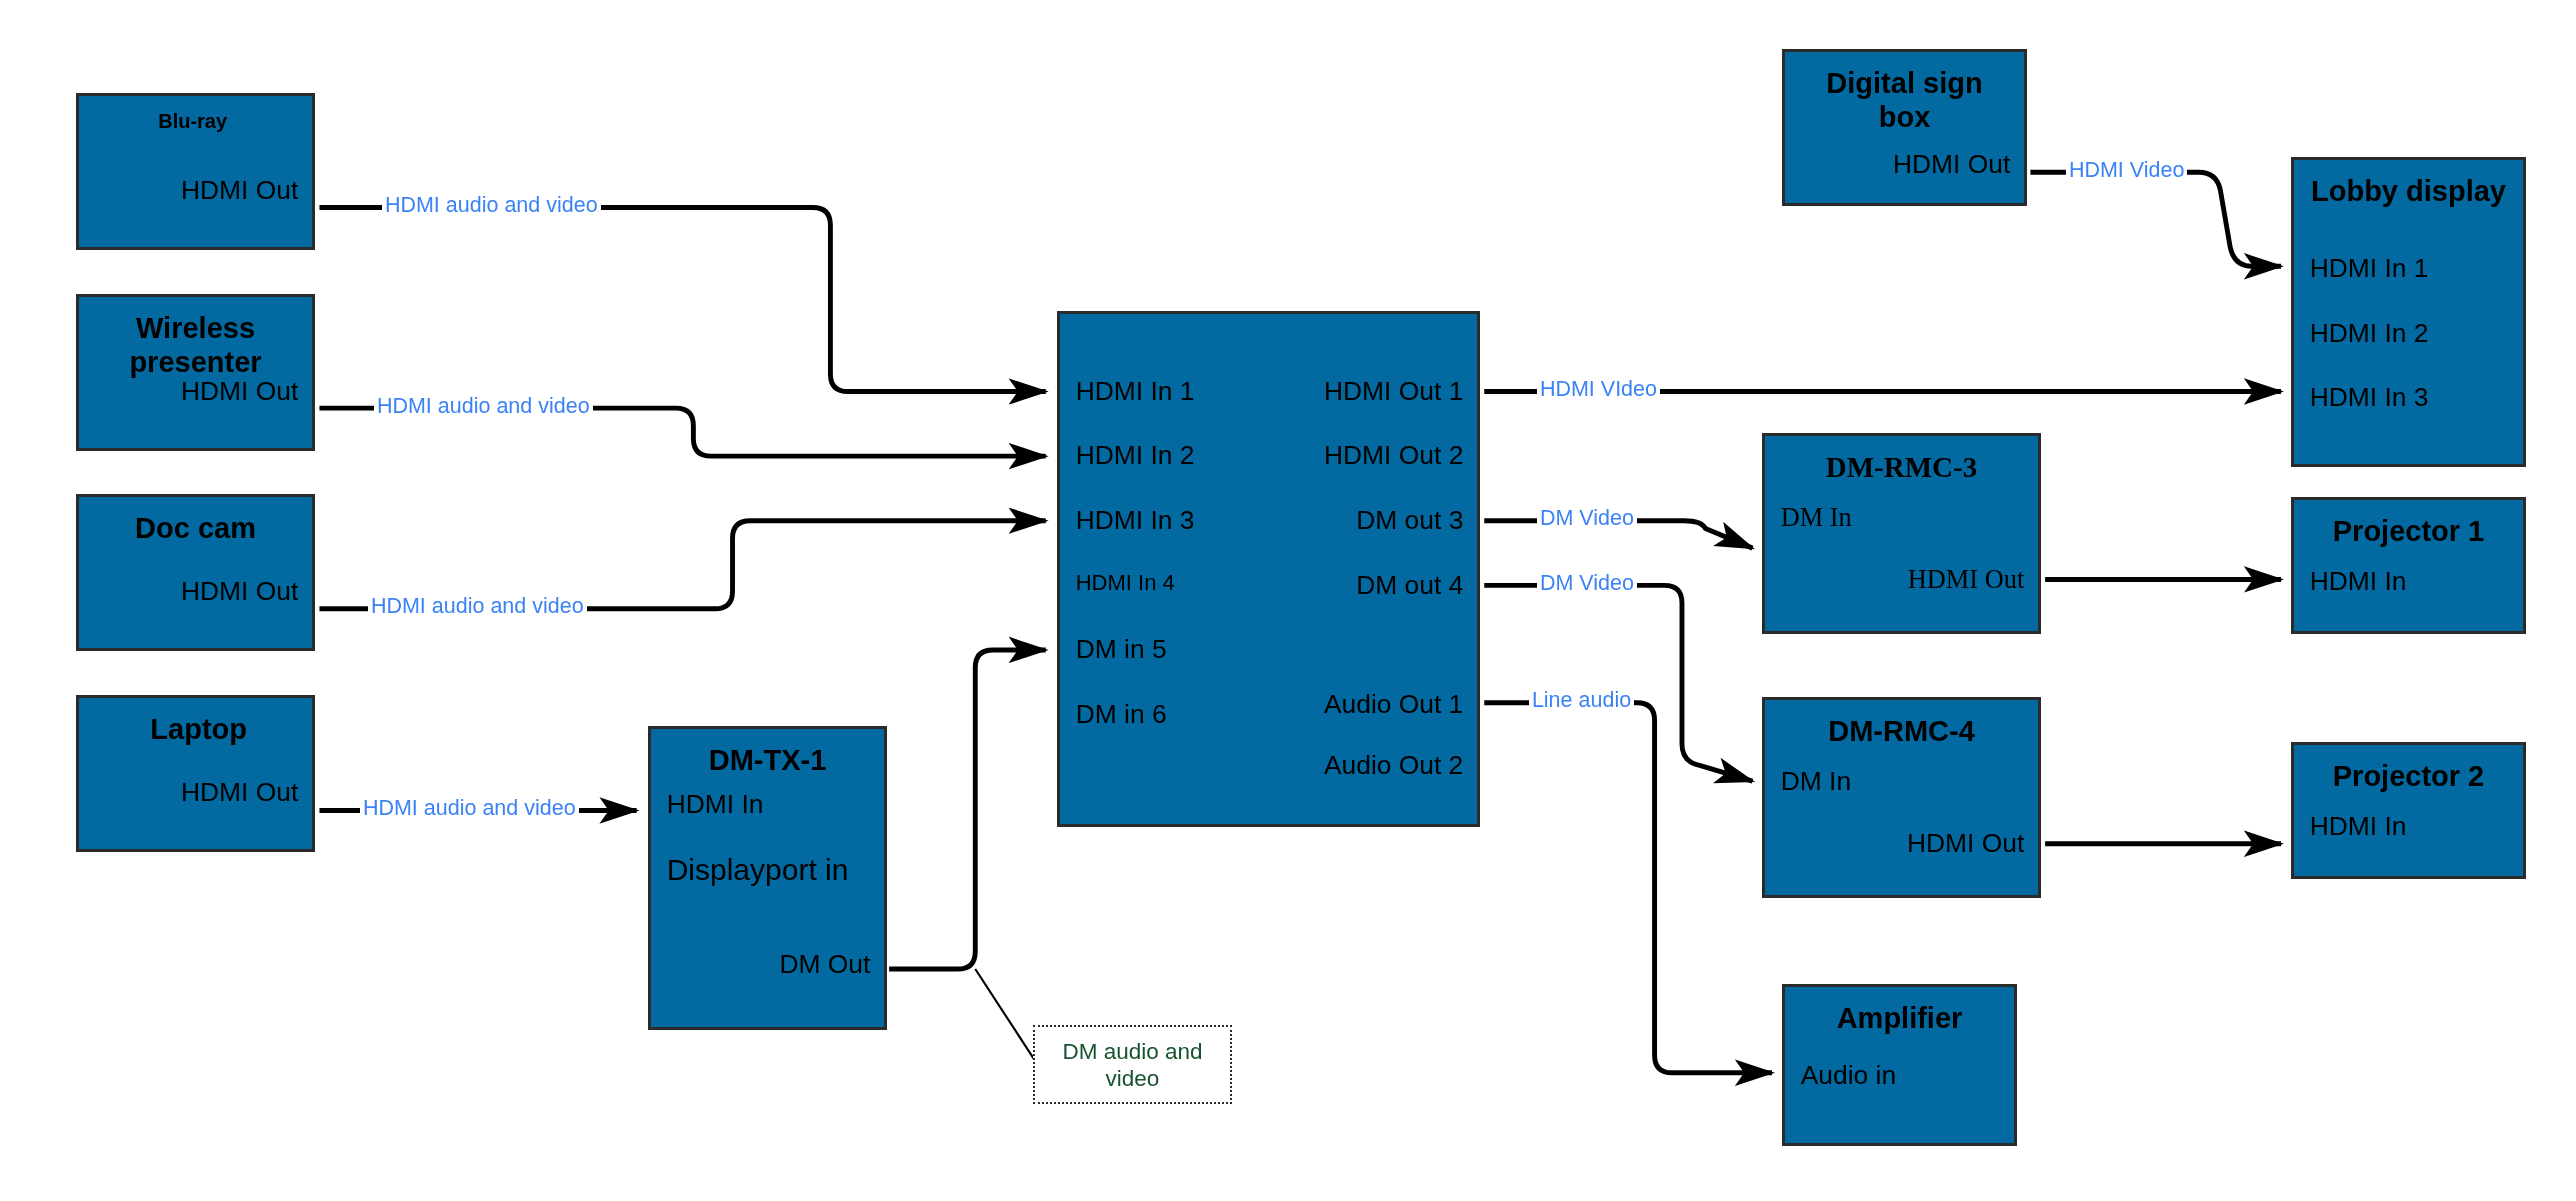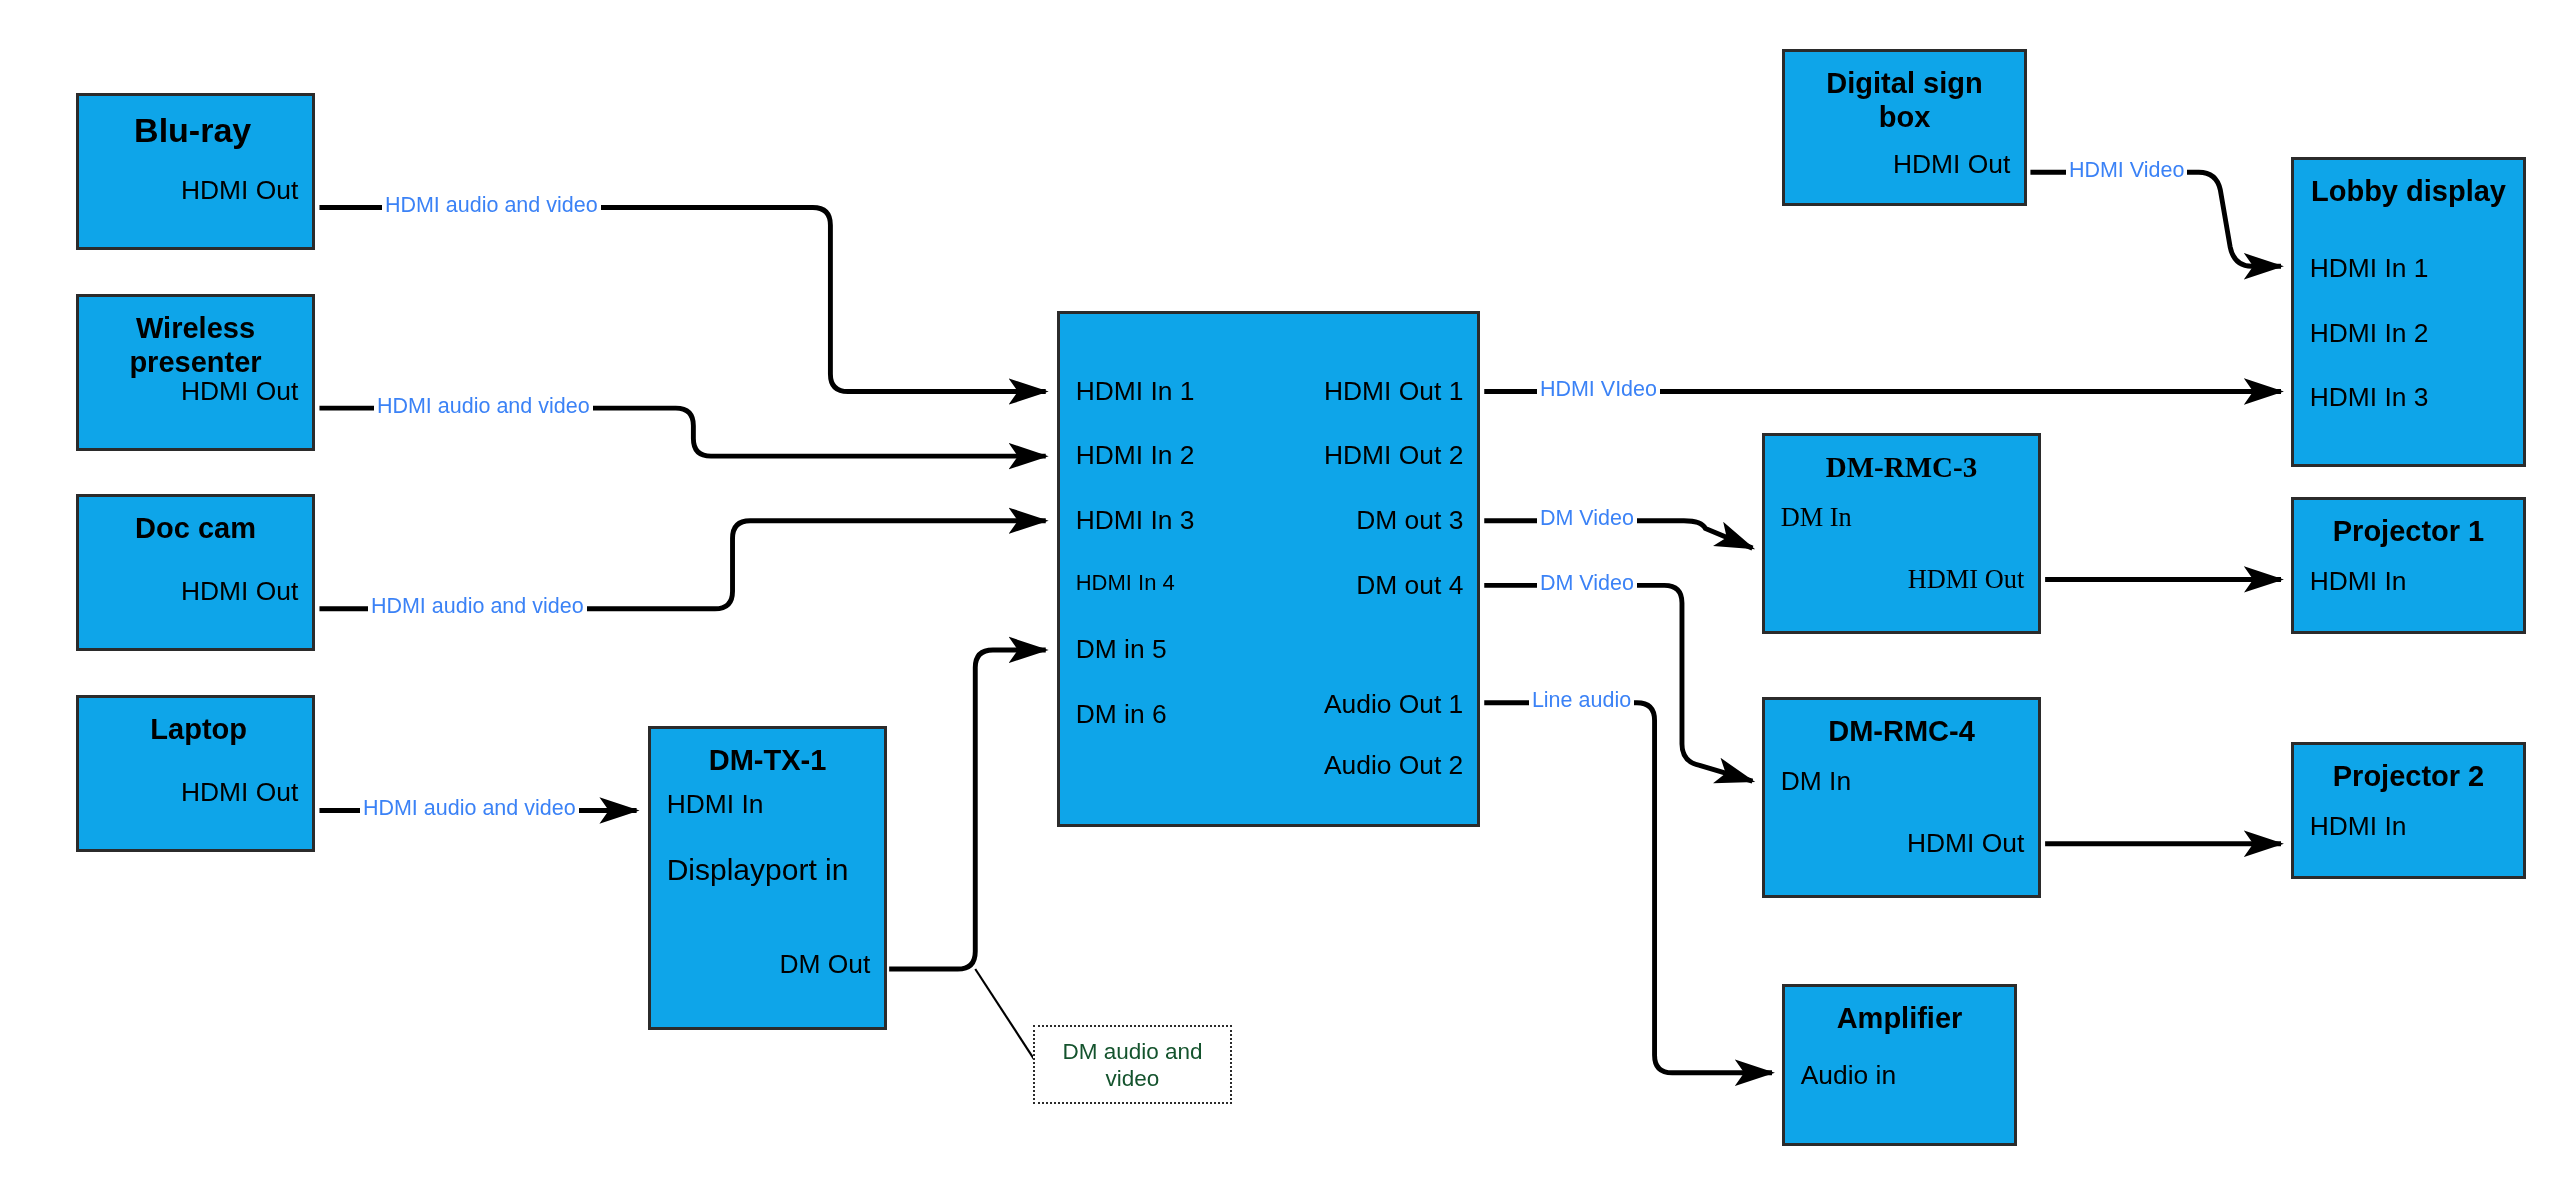--- a/index.html
+++ b/index.html
@@ -1,19 +1,19 @@
 <!DOCTYPE html>
 <html><head>
 <meta charset="utf-8">
 <style>
   html,body{margin:0;padding:0;background:#ffffff;}
   body{font-family:"Liberation Sans",sans-serif;}
   #stage{position:relative;width:2576px;height:1201px;background:#ffffff;overflow:hidden;}
   svg#wires{position:absolute;left:0;top:0;width:2576px;height:1201px;}
-  .node{position:absolute;box-sizing:border-box;border:3.9px solid #2b2b2b;background:#0ea5e9;}
+  .node{position:absolute;box-sizing:border-box;border:3.9px solid #2b2b2b;background:#0369a1;}
   .node-title{position:absolute;left:0;right:0;text-align:center;font-weight:bold;color:#000;line-height:1.18;}
   .port{position:absolute;color:#000;white-space:nowrap;line-height:1.1;}
   .port.left{text-align:left;}
   .port.right{text-align:right;}
   .wire-label{position:absolute;color:#3b82f6;background:#ffffff;white-space:nowrap;line-height:1;padding:0 2.9px;}
   .callout{position:absolute;box-sizing:border-box;border:2.9px dotted #2b2b2b;background:#ffffff;
            display:flex;align-items:center;justify-content:center;text-align:center;color:#14532d;line-height:1.2;}
 </style>
 </head>
 <body>
@@ -40,21 +40,21 @@
         <path d="M 2089 592 L 2330 592" fill="none" stroke="#000000" stroke-width="5" stroke-linecap="butt" stroke-linejoin="round" marker-end="url(#arrowhead)"></path>
         <path d="M 2089 862 L 2330 862" fill="none" stroke="#000000" stroke-width="5" stroke-linecap="butt" stroke-linejoin="round" marker-end="url(#arrowhead)"></path>
       </g>
     <g id="leader-lines">
         <line x1="996" y1="990" x2="1056" y2="1082" stroke="#000000" stroke-width="2.2"></line>
       </g>
   </svg>
 
   <div id="nodes-layer">
       <div class="node" style="left: 76px; top: 93px; width: 239px; height: 157px; border-color: rgb(43, 43, 43);">
-        <div class="node-title" style="top: 13.7px; font-size: 34px; padding-left: 6px; padding-right: 11.7px;">Blu-ray</div>
+        <div class="node-title" style="top: 13.7px; font-size: 20px; padding-left: 6px; padding-right: 11.7px;">Blu-ray</div>
         <div class="port right" style="top: 80px; font-size: 26.4px; right: 13.7px; left: auto;">HDMI Out</div>
       </div>
       <div class="node" style="left: 76px; top: 294px; width: 239px; height: 157px; border-color: rgb(43, 43, 43);">
         <div class="node-title" style="top: 13.7px; font-size: 29px; padding-left: 11.7px; padding-right: 11.7px;">Wireless presenter</div>
         <div class="port right" style="top: 80px; font-size: 26.4px; right: 13.7px; left: auto;">HDMI Out</div>
       </div>
       <div class="node" style="left: 76px; top: 494px; width: 239px; height: 157px; border-color: rgb(43, 43, 43);">
         <div class="node-title" style="top: 13.7px; font-size: 29px; padding-left: 11.7px; padding-right: 11.7px;">Doc cam</div>
         <div class="port right" style="top: 80px; font-size: 26.4px; right: 13.7px; left: auto;">HDMI Out</div>
       </div>

